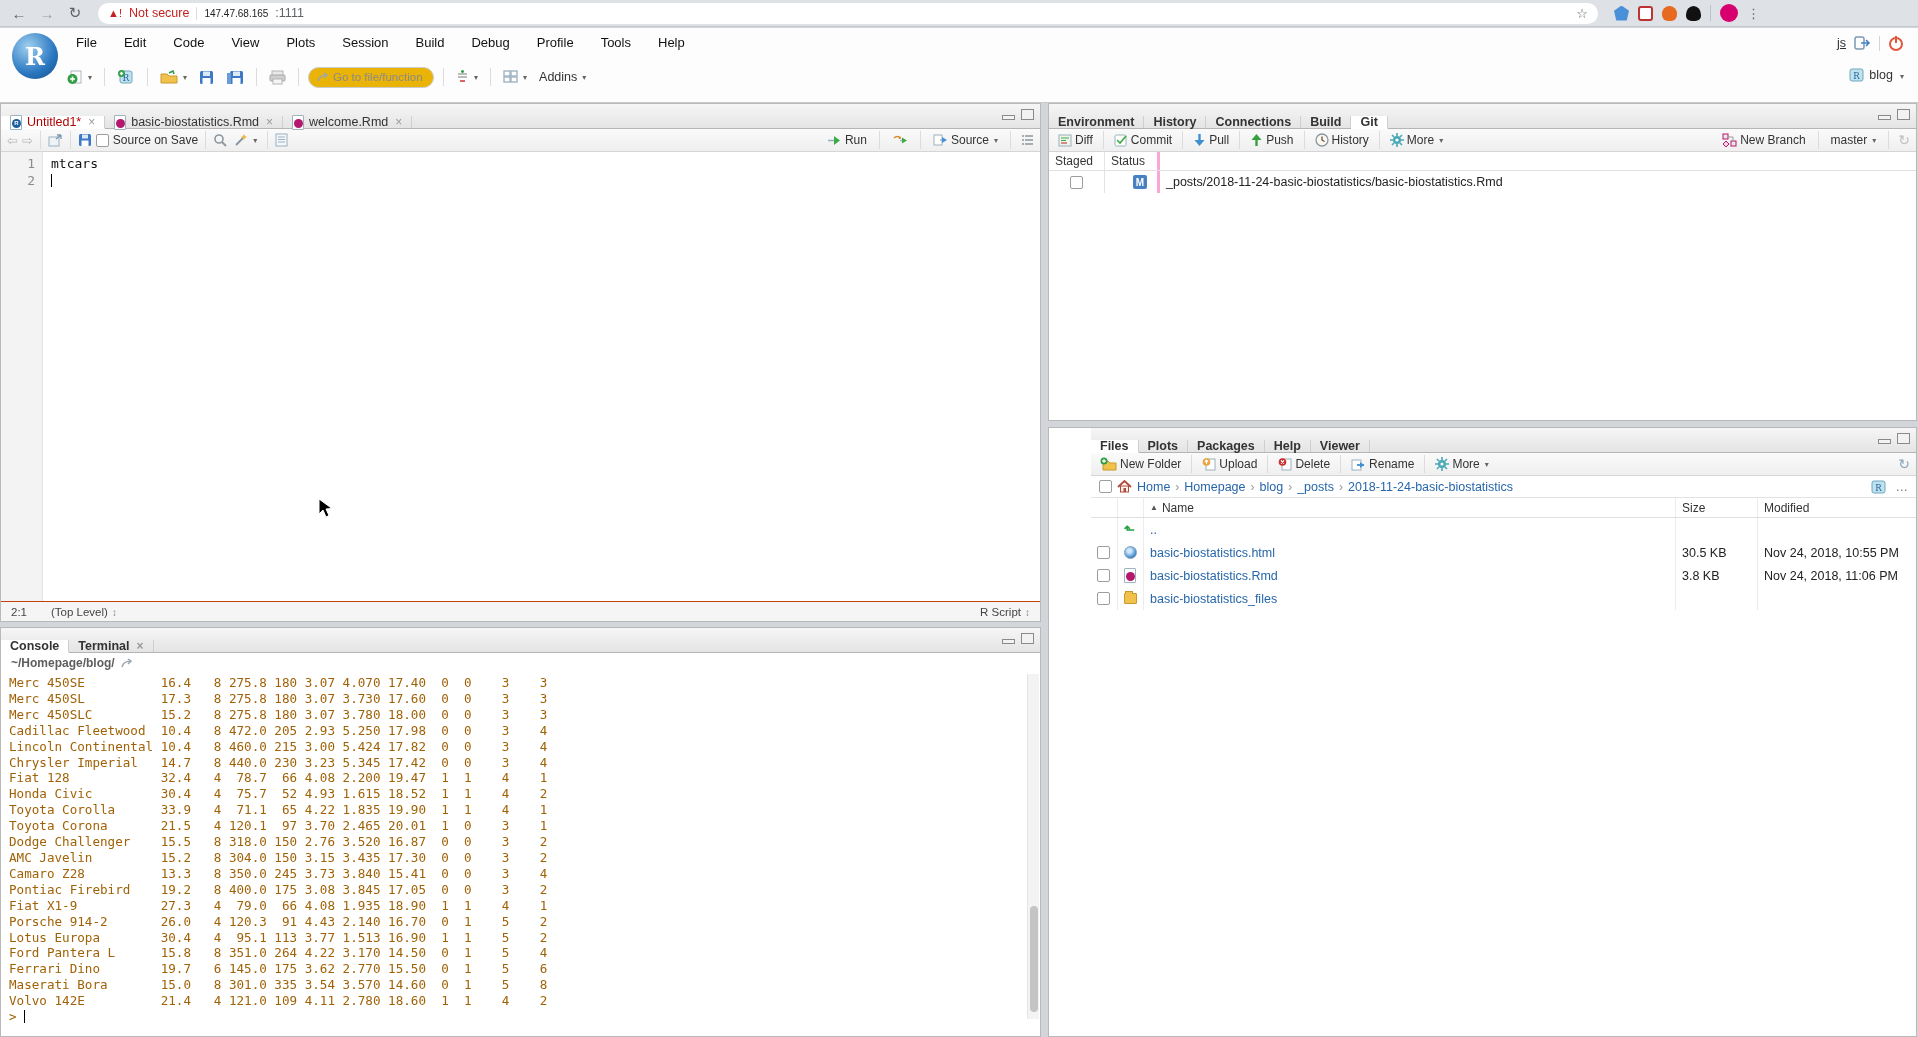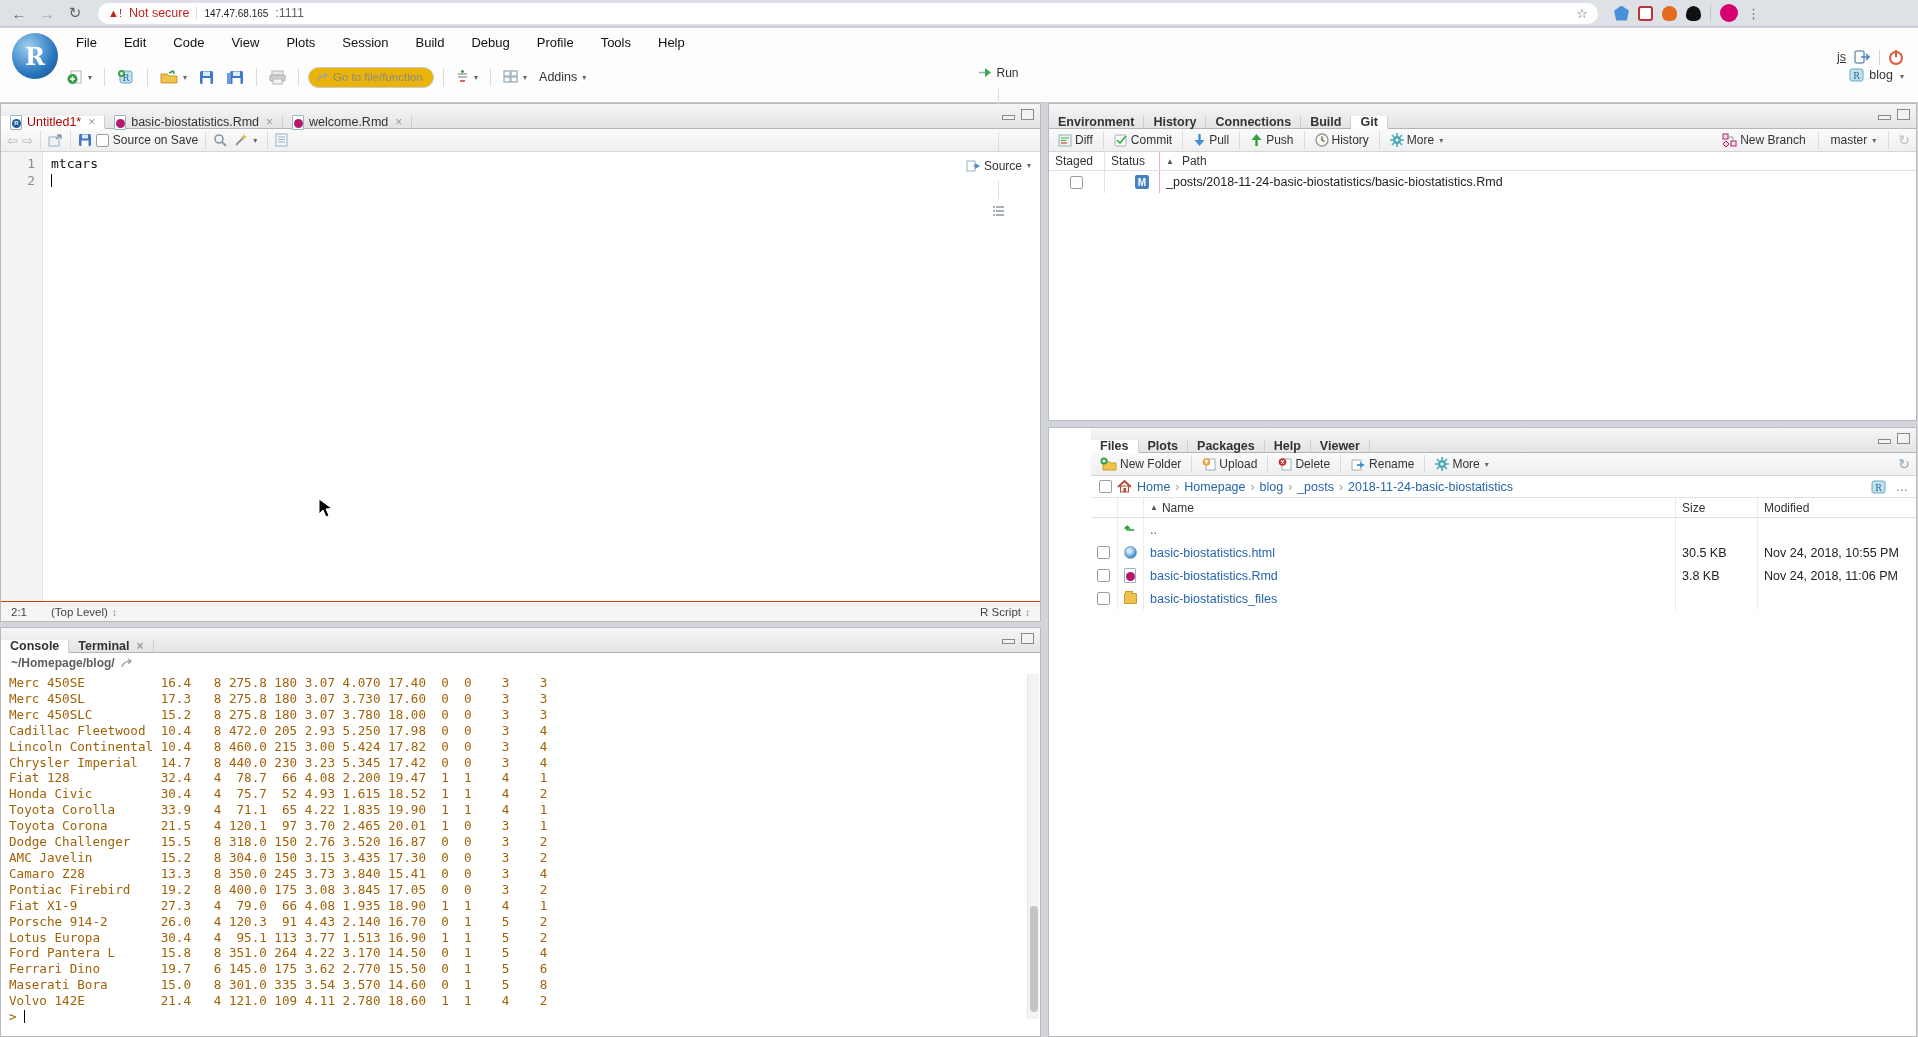--- a/index.html
+++ b/index.html
@@ -46,21 +46,21 @@
     background:#fdfdfd; border-bottom:1px solid #c9c9c9;
   }
   #rs-logo {
     position:absolute; top:5px; left:12px; width:46px; height:46px; border-radius:50%;
     background:radial-gradient(circle at 35% 30%, #9fd0f0, #2a77c0 60%, #134b86);
     color:#fff; display:flex; align-items:center; justify-content:center;
     font-family:"DejaVu Serif", serif; font-size:24px; font-weight:bold;
   }
   #menubar { position:absolute; left:76px; top:7px; display:flex; gap:27px; }
   #menubar span { font-size:13px; color:#111; cursor:default; }
-  #header-right { position:absolute; right:14px; top:21px; display:flex; align-items:center; gap:8px; font-size:12.5px; color:#333;text-decoration:underline; }
+  #header-right { position:absolute; right:14px; top:7px; display:flex; align-items:center; gap:8px; font-size:12.5px; color:#333;text-decoration:underline; }
   .signout-svg, .power-svg { vertical-align:middle; }
   .vsep { width:1px; height:15px; background:#d5d5d5; }
   #main-toolbar { position:absolute; left:64px; top:34px; display:flex; align-items:center; gap:6px; height:30px; }
   .tb-sep { width:1px; height:18px; background:#dcdcdc; margin:0 3px; }
   .tbtn { display:inline-flex; align-items:center; gap:3px; padding:2px 3px; border-radius:3px; }
   .caret::after { content:"▾"; font-size:8px; color:#666; margin-left:2px; }
   #goto-box {
     width:126px; height:21px; border:1px solid #ccc; border-radius:11px; background:#eab308;
     display:flex; align-items:center; gap:5px; padding:0 8px;
   }
@@ -90,21 +90,21 @@
   }
   .file-page { width:12px; height:15px; background:#fff; border:1px solid #9fb2c0; border-radius:1px; position:relative; }
   .file-page .badge { position:absolute; left:1px; top:3px; width:9px; height:9px; border-radius:50%; color:#fff; font-size:6px; display:flex; align-items:center; justify-content:center; font-weight:bold; }
   .badge.r   { background:#1d5c9e; }
   .badge.rmd { background:#b5176c; }
   .checkbox { width:13px; height:13px; border:1px solid #9d9d9d; border-radius:2px; background:#fff; }
 
   
   #editor-pane { left:0; top:103px; width:1041px; height:519px; }
   #editor-toolbar { justify-content:flex-start; }
-  #editor-toolbar .right { margin-left:auto; display:flex; align-items:center; gap:6px;flex-direction:column; }
+  #editor-toolbar .right { margin-left:auto; display:flex; align-items:center; gap:6px; }
   .grey-arrow { color:#b8b8b8; font-size:13px; }
   #source-on-save-label { font-size:12px; color:#333; }
   #run-label, #source-label { font-size:12px; color:#333; }
   #code-area { position:relative; height:450px; display:flex; font-family:"DejaVu Sans Mono", monospace; font-size:13px; }
   #gutter { width:42px; background:#f3f3f3; border-right:1px solid #e2e2e2; color:#8c8c8c; text-align:right; padding:3px 7px 0 0; line-height:17px; }
   #code-lines { padding:3px 0 0 8px; line-height:17px; color:#111; }
   .text-cursor { display:inline-block; width:1px; height:13px; background:#000; vertical-align:-2px; }
   #editor-statusbar {
     position:absolute; bottom:0; left:0; right:0; height:20px; background:#f5f5f5;
     border-top:1px solid #c2410c; display:flex; align-items:center; font-size:11.5px; color:#444; padding:0 10px; gap:24px;
@@ -125,21 +125,21 @@
 
   
   #git-pane { left:1048px; top:103px; width:869px; height:318px; }
   #git-toolbar .right { margin-left:auto; display:flex; align-items:center; gap:6px; }
   #git-table-header {
     height:19px; display:flex; align-items:center; font-size:12px; color:#333;
     border-bottom:1px solid #e0e0e0;
   }
   #git-table-header .col, .git-row .col { padding:0 6px; height:100%; display:flex; align-items:center; gap:4px; }
   .col.staged { width:56px; border-right:1px solid #e4e4e4; }
-  .col.status { width:55px; border-right:1px solid #f9a8d4; }
+  .col.status { width:55px; border-right:3px solid #f9a8d4; }
   .col.path   { flex:1; }
   .sort-asc::before { content:"▲"; font-size:8px; color:#555; margin-right:4px; }
   .git-row { display:flex; align-items:center; height:22px; font-size:12.5px; }
   .m-badge {
     width:14px; height:14px; background:#4781c2; color:#fff; font-size:10px; font-weight:bold;
     display:flex; align-items:center; justify-content:center; border-radius:2px; margin-left:auto; margin-right:4px;
   }
 
   
   #files-pane { left:1048px; top:427px; width:869px; height:610px;padding-left:42px; }
@@ -565,23 +565,20 @@
     </span>
   </div>
 
   <div id="git-table-header">
     <span class="col staged">
         <span>Staged</span>
       </span>
     <span class="col status">
         <span>Status</span>
       </span>
-    <span class="col path sort-asc">
-        <span>Path</span>
-      </span>
   </div>
   <div class="git-row">
     <span class="col staged" style="justify-content:center;">
         <span class="checkbox"></span>
       </span>
     <span class="col status">
         <span class="m-badge">M</span>
       </span>
     <span class="col path">_posts/2018-11-24-basic-biostatistics/basic-biostatistics.Rmd</span>
   </div>

